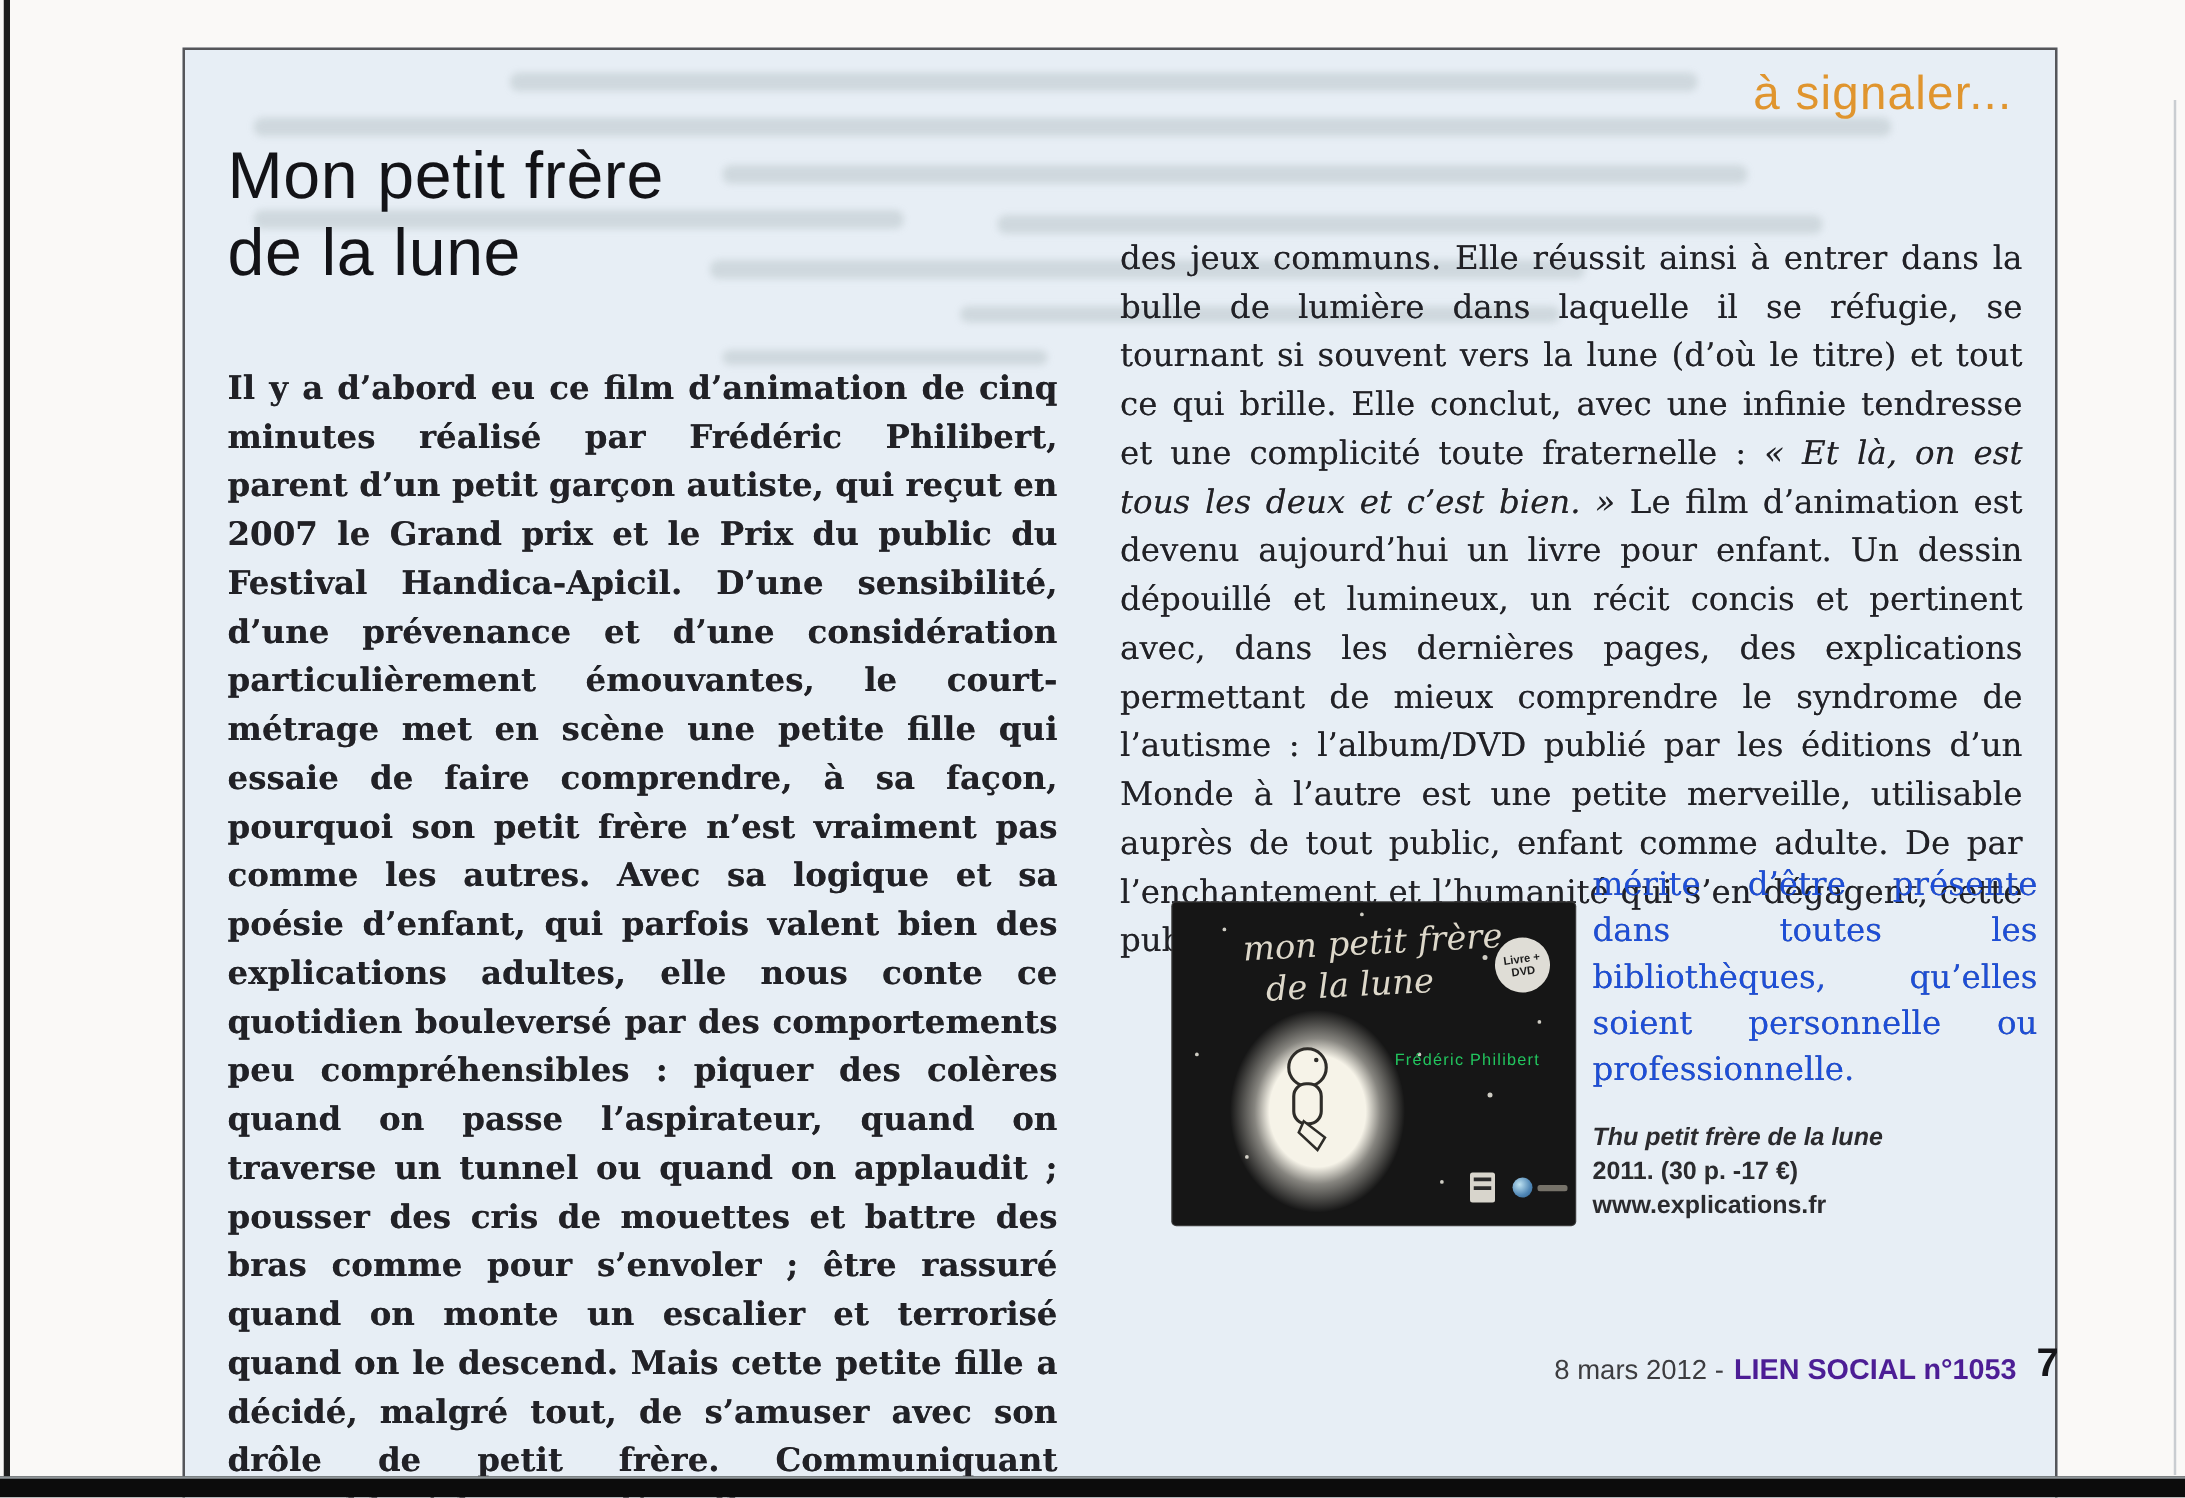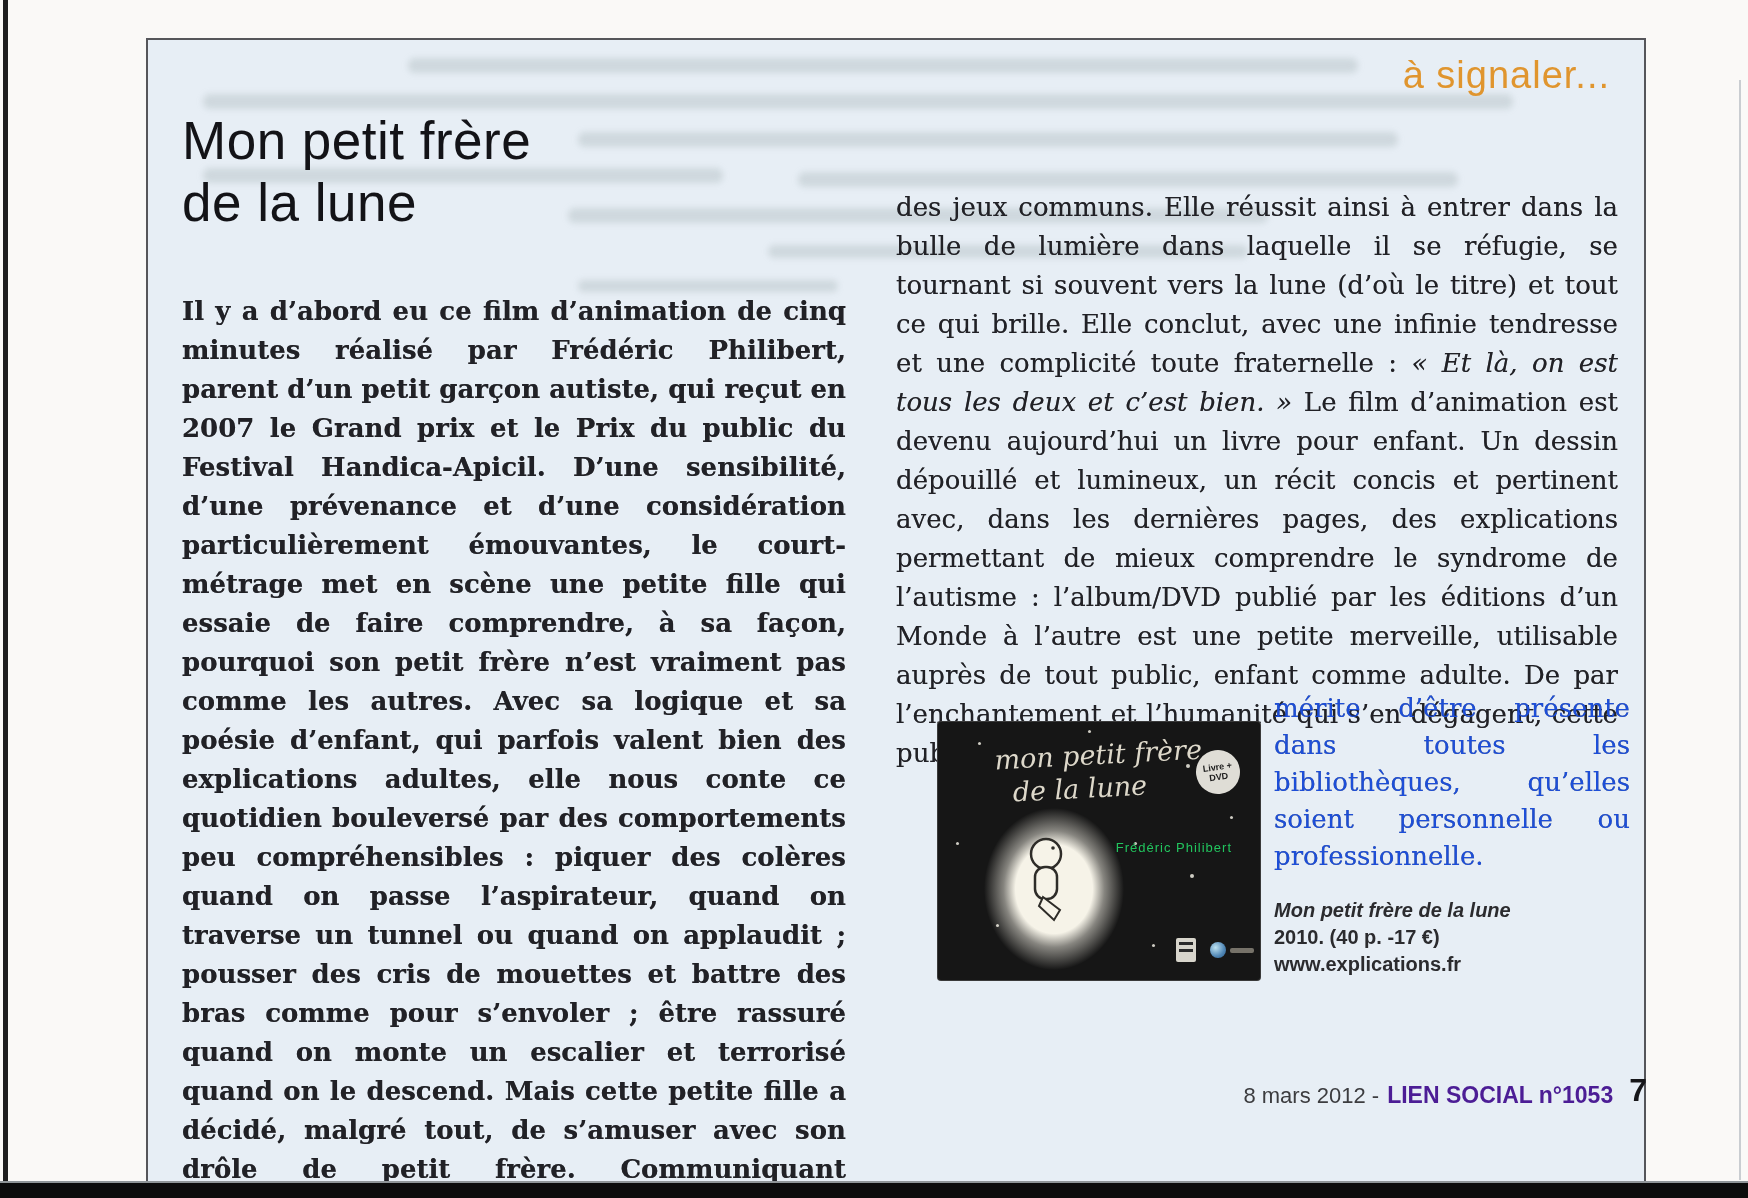--- a/index.html
+++ b/index.html
@@ -153,22 +153,22 @@
           <i></i>
           <i></i>
         </div>
       <div class="logo-dot"></div>
       <div class="logo-txt"></div>
     </div>
 
     <div class="wrap-col">
       <div class="wrap-text">mérite d’être présente dans toutes les bibliothèques, qu’elles soient personnelle ou professionnelle.</div>
       <div class="caption">
-        <div class="cap-title">Mon petit frère de la lune</div>
-        <div>2010. (40 p. -17 €)</div>
+        <div class="cap-title">Thu petit frère de la lune</div>
+        <div>2011. (30 p. -17 €)</div>
         <div>www.explications.fr</div>
       </div>
     </div>
 
   </div>
 
   <div class="footer">
     <span class="f-date">8 mars 2012 -</span>
     <span class="f-journal">LIEN SOCIAL n°1053</span>
     <span class="f-page">7</span>

